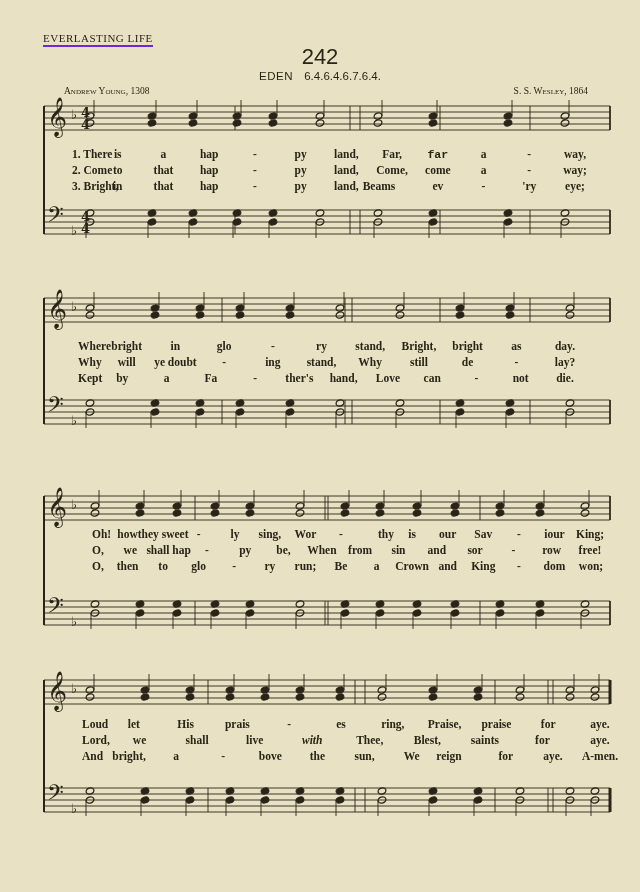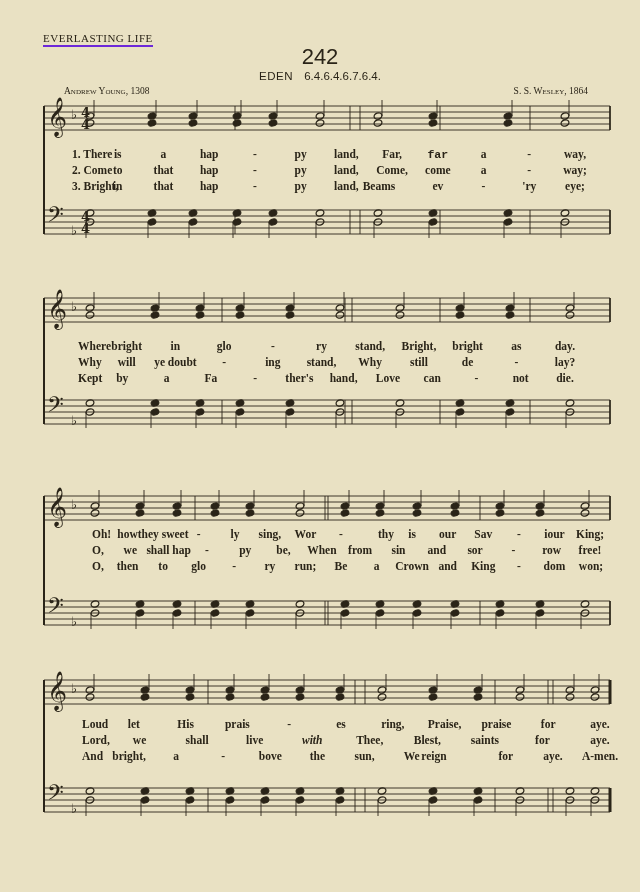--- a/index.html
+++ b/index.html
@@ -607,18 +607,18 @@
     </div>
     <div class="lyric-line" style="top: 750px;">
       <span class="syl left" style="left: 82px;">And</span>
       <span class="syl" style="left: 129.091px;">bright,</span>
       <span class="syl" style="left: 176.182px;">a</span>
       <span class="syl" style="left: 223.273px;">-</span>
       <span class="syl" style="left: 270.364px;">bove</span>
       <span class="syl" style="left: 317.455px;">the</span>
       <span class="syl" style="left: 364.545px;">sun,</span>
       <span class="syl" style="left: 411.636px;">We</span>
-      <span class="syl" style="left: 434px;">reign</span>
+      <span class="syl" style="left: 449px;">reign</span>
       <span class="syl" style="left: 505.818px;">for</span>
       <span class="syl" style="left: 552.909px;">aye.</span>
       <span class="syl" style="left: 600px;">A-men.</span>
     </div>
   </div>
 
 </body></html>

